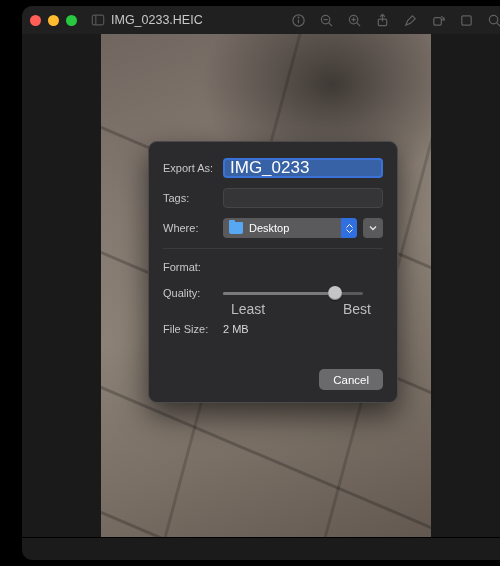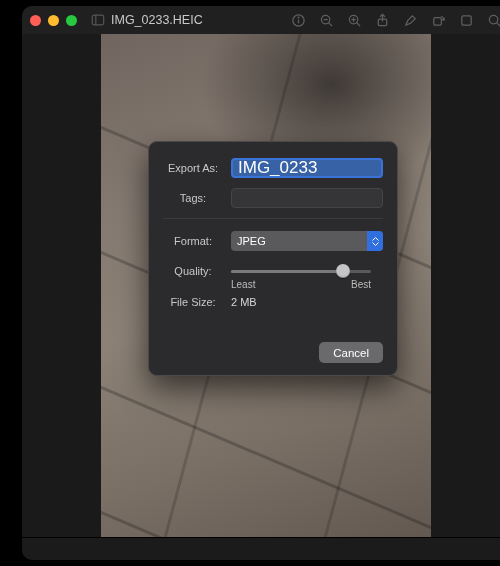--- a/index.html
+++ b/index.html
@@ -26,40 +26,40 @@
   .l1{top:75px;transform:rotate(23deg);} .l2{top:200px;transform:rotate(23deg);} .l3{top:335px;transform:rotate(23deg);}
   .l4{top:460px;transform:rotate(23deg);}
   .photo-vline{position:absolute;top:-40px;bottom:-40px;width:3px;background:rgba(0,0,0,.16);}
   .v1{left:130px;transform:rotate(15deg);} .v2{left:290px;transform:rotate(15deg);}
   
   .statusbar{position:absolute;left:0;right:0;bottom:0;height:22px;background:#1b1b1b;border-top:1px solid #000;}
   
   .sheet{position:absolute;left:126px;top:135px;width:248px;background:#2b2a2c;border:1px solid #4a494b;border-radius:9px;box-shadow:0 12px 30px rgba(0,0,0,.6);font-size:11px;color:#d8d8d8;}
   .sheet-inner{padding:16px 14px 12px 14px;}
   .row{display:flex;align-items:center;margin-bottom:10px;}
-  .label{width:60px;text-align:center;padding-right:8px;color:#c8c8c8;white-space:nowrap;}
+  .label{width:60px;text-align:left;color:#c8c8c8;white-space:nowrap;}
   .field{flex:1;position:relative;}
   .txt-input{width:100%;height:20px;background:#1f1f20;border:2px solid #3a72d8;border-radius:4px;color:#fff;font-size:17px;padding:0 5px;box-sizing:border-box;}
   .txt-input.sel{background:#3763a6;}
   .tags-input{width:100%;height:20px;background:#353436;border:1px solid #454446;border-radius:4px;color:#fff;font-size:11px;padding:0 5px;box-sizing:border-box;}
   .where-wrap{display:flex;gap:6px;align-items:center;}
   .where-select{flex:1;height:20px;background:#5a5a5c;border:none;border-radius:4px;display:flex;align-items:center;padding:0 6px;color:#fff;position:relative;}
   .where-select .folder-ic{width:14px;height:12px;background:#58a7f2;border-radius:1px 1px 2px 2px;margin-right:6px;position:relative;}
   .where-select .folder-ic:before{content:"";position:absolute;left:0;top:-2px;width:6px;height:3px;background:#58a7f2;border-radius:1px 1px 0 0;}
   .updn{position:absolute;right:0;top:0;width:16px;height:20px;background:#2f6fe0;border-radius:0 4px 4px 0;display:flex;flex-direction:column;justify-content:center;align-items:center;gap:1px;}
   .updn svg{width:7px;height:4px;}
   .expand-btn{width:20px;height:20px;background:#5a5a5c;border:none;border-radius:4px;display:flex;align-items:center;justify-content:center;}
   .expand-btn svg{width:8px;height:8px;}
   .divider{height:1px;background:#3b3a3c;margin:8px 0 12px 0;}
   .fmt-select{width:140px;height:20px;background:#5a5a5c;border:none;border-radius:4px;display:flex;align-items:center;padding:0 6px;color:#fff;position:relative;}
   .slider-wrap{position:relative;width:140px;height:20px;display:flex;align-items:center;}
   .track{position:absolute;left:0;right:0;top:50%;height:3px;margin-top:-1.5px;background:#5a5a5c;border-radius:2px;}
   .knob{position:absolute;width:14px;height:14px;border-radius:50%;background:#c5c5c7;left:105px;top:3px;box-shadow:inset 0 -1px 1px rgba(0,0,0,.3),0 1px 1px rgba(0,0,0,.4);}
   .track-fill{position:absolute;left:0;width:112px;top:50%;height:3px;margin-top:-1.5px;background:#7a7a7c;border-radius:2px;}
-  .minmax{display:flex;justify-content:space-between;width:140px;margin-left:68px;margin-top:-4px;margin-bottom:6px;font-size:10px;color:#bdbdbd;}
+  .minmax{display:flex;justify-content:space-between;width:140px;margin-left:68px;margin-top:-4px;margin-bottom:6px;font-size:14px;color:#bdbdbd;}
   .filesize-row{display:flex;align-items:center;margin-bottom:12px;}
   .buttons{display:flex;justify-content:flex-end;gap:2px;padding:10px 14px 12px 14px;}
   .btn{height:21px;padding:0 14px;border:none;border-radius:5px;font-size:11.5px;color:#fff;display:flex;align-items:center;}
   .btn-cancel{background:#6a696b;}
   .btn-save{background:#2e6fe0;}
 </style>
 </head>
 <body>
 
 <div class="window">
@@ -157,38 +157,47 @@
         </div>
       </div>
 
       <div class="row">
         <div class="label">Tags:</div>
         <div class="field">
           <input class="tags-input" value="" style="">
         </div>
       </div>
 
-
-      <div class="divider"></div>
-
-      <div class="row">
-        <div class="label">Format:</div>
-        <div class="field">
-          <div class="fmt-select">
-            <span>JPEG</span>
+      <div class="row">
+        <div class="label">Where:</div>
+        <div class="field where-wrap">
+          <div class="where-select">
+            <span class="folder-ic"></span>
+            <span>Desktop</span>
             <span class="updn">
               <svg viewBox="0 0 7 4">
                   <polyline points="0.5,3.5 3.5,0.5 6.5,3.5" stroke="#fff" fill="none" stroke-width="1"></polyline>
                 </svg>
               <svg viewBox="0 0 7 4">
                   <polyline points="0.5,0.5 3.5,3.5 6.5,0.5" stroke="#fff" fill="none" stroke-width="1"></polyline>
                 </svg>
             </span>
           </div>
-        </div>
+          <button class="expand-btn">
+            <svg viewBox="0 0 8 8">
+                <polyline points="1,2.5 4,5.5 7,2.5" stroke="#e6e6e6" fill="none" stroke-width="1.3"></polyline>
+              </svg>
+          </button>
+        </div>
+      </div>
+
+      <div class="divider"></div>
+
+      <div class="row">
+        <div class="label">Format:</div>
       </div>
 
       <div class="row" style="margin-bottom:2px;">
         <div class="label">Quality:</div>
         <div class="field">
           <div class="slider-wrap">
             <div class="track"></div>
             <div class="track-fill"></div>
             <div class="knob"></div>
           </div>

